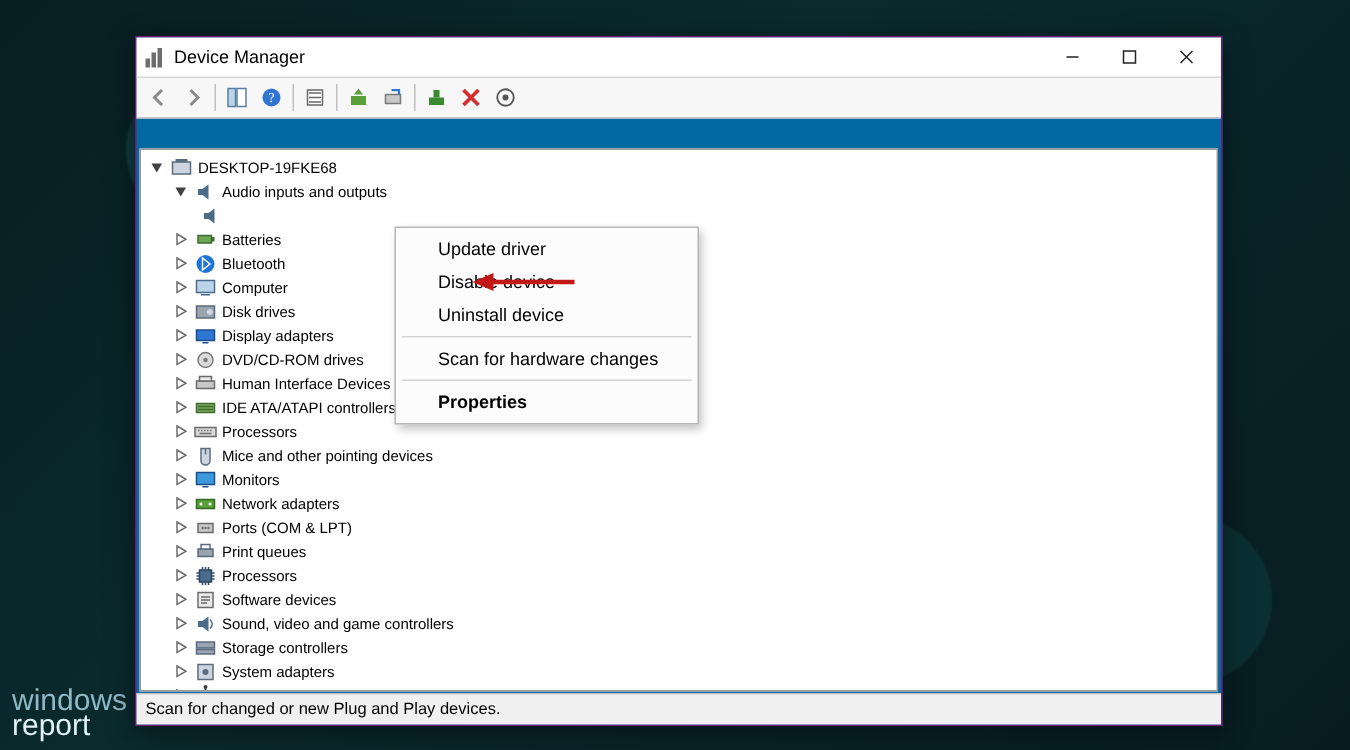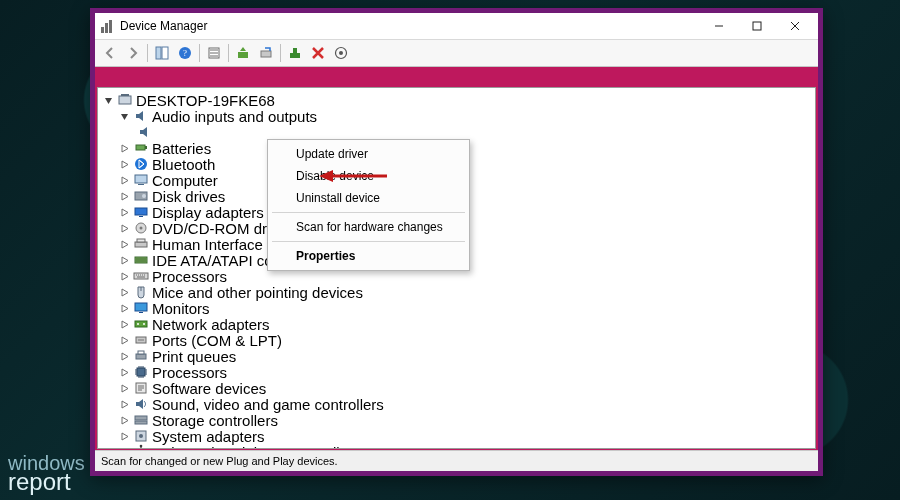--- a/index.html
+++ b/index.html
@@ -6,43 +6,43 @@
   
   .backdrop{position:absolute;inset:0;background:
     radial-gradient(circle at 15% 20%, #0d3a3d 0 50px, transparent 52px),
     radial-gradient(circle at 40% 55%, #0c3134 0 70px, transparent 72px),
     radial-gradient(circle at 72% 30%, #0e3b3f 0 60px, transparent 62px),
     radial-gradient(circle at 88% 80%, #0b3033 0 55px, transparent 57px),
     linear-gradient(135deg,#071e22 0%,#0a2a2e 40%,#071d21 100%);
   }
   .logo{position:absolute;left:8px;bottom:6px;color:#cfe9ef;font-weight:300;line-height:1;}
   .logo .w{font-size:20px;letter-spacing:0;color:#8fb9c4;}
-  .logo .r{font-size:24px;color:#dff2f6;margin-top:-3px;}
+  .logo .r{font-size:20px;color:#dff2f6;margin-top:-3px;}
   
-  .win{position:absolute;left:90px;top:8px;width:723px;height:458px;background:#be185d;border:5px solid #701a75;box-shadow:0 4px 18px rgba(0,0,0,.45);}
+  .win{position:absolute;left:90px;top:24px;width:723px;height:458px;background:#0369a1;border:1px solid #701a75;box-shadow:0 4px 18px rgba(0,0,0,.45);}
   .titlebar{height:26px;display:flex;align-items:center;padding:0 4px 0 6px;background:#fff;border-bottom:1px solid #d9d9d9;}
   .titlebar .ico{width:14px;height:14px;margin-right:5px;display:flex;align-items:flex-end;gap:1px;}
   .titlebar .ico span{width:3px;background:#6d6d6d;}
   .titlebar .ico span:nth-child(1){height:6px;} .titlebar .ico span:nth-child(2){height:10px;} .titlebar .ico span:nth-child(3){height:13px;}
   .titlebar .title{font-size:12px;}
   .titlebar .spacer{flex:1;}
   .winbtn{width:38px;height:24px;display:flex;align-items:center;justify-content:center;}
   .winbtn svg{width:10px;height:10px;stroke:#222;stroke-width:1;fill:none;}
   .menubar{height:20px;display:flex;gap:14px;padding:0 8px;align-items:center;border-bottom:1px solid #e5e5e5;font-size:11.5px;}
   .toolbar{height:26px;display:flex;align-items:center;padding:0 4px;gap:1px;border-bottom:1px solid #c5c5c5;background:#f7f7f7;}
   .tbtn{width:22px;height:22px;display:flex;align-items:center;justify-content:center;}
   .tbtn.sep{width:1px;height:18px;background:#c0c0c0;margin:0 2px;}
   .tbtn svg{width:14px;height:14px;}
   .body{position:absolute;top:74px;left:2px;right:2px;bottom:22px;border:1px solid #9a9a9a;background:#fff;overflow:hidden;}
   .tree{padding:4px 0 0 6px;white-space:nowrap;}
   .row{display:flex;align-items:center;height:16px;}
   .twisty{width:11px;height:11px;margin-right:1px;}
   .twisty svg{width:9px;height:9px;}
   .nico{width:16px;height:14px;margin:0 3px 0 1px;display:flex;align-items:center;justify-content:center;}
-  .lbl{font-size:15px;}
+  .lbl{font-size:10px;}
   .hidelbl{visibility:hidden;}
   .status{position:absolute;left:0;right:0;bottom:0;height:20px;border-top:1px solid #c8c8c8;background:#f0f0f0;display:flex;align-items:center;padding:0 6px;font-size:11px;}
   
   .ctx{position:absolute;left:132px;top:126px;width:197px;background:#fcfcfc;border:1px solid #b6b6b6;box-shadow:2px 3px 6px rgba(0,0,0,.25);padding:3px 2px;z-index:10;margin-left:40px;}
   .ctx .item{height:22px;display:flex;align-items:center;padding:0 0 0 26px;font-size:12px;}
   .ctx .csep{height:1px;background:#d3d3d3;margin:3px 2px;}
   .ctx .bold{font-weight:700;}
   
   .arrow{position:absolute;left:224px;top:155px;z-index:11;}
   .arrow svg{overflow:visible;}

